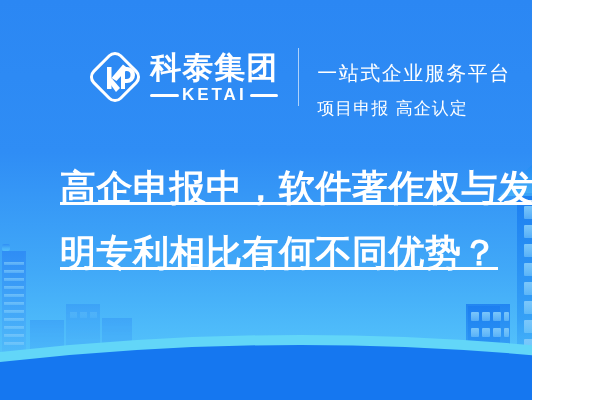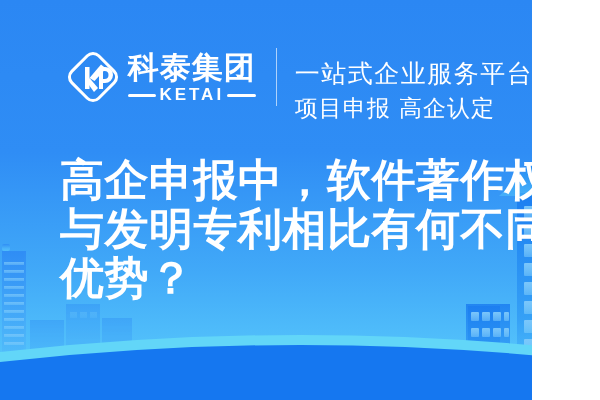--- a/index.html
+++ b/index.html
@@ -97,52 +97,53 @@
     margin: 0 18px 0 20px;
     flex: 0 0 auto;
   }
 
   .tagline {
     display: flex;
     flex-direction: column;
     justify-content: center;
   }
   .tagline-main {
-    font-size: 25px;
+    font-size: 20px;
     line-height: 31px;
     color: #ffffff;
     letter-spacing: 1.5px;
     white-space: nowrap;
     font-family: "DejaVu Sans", "Liberation Sans", sans-serif;
     margin-top: 24px;
   }
   .tagline-sub {
-    font-size: 23px;
+    font-size: 17px;
     line-height: 23px;
     color: #ffffff;
     letter-spacing: 1px;
     white-space: nowrap;
     margin-top: 8px;
     font-family: "DejaVu Sans", "Liberation Sans", sans-serif;
   }
 
   
   .title-wrap {
     position: absolute;
     left: 60px;
     top: 155px;
     width: 496px;
   }
   .title-text {
-    font-size: 44px;
-    line-height: 49px;
+    font-size: 36px;
+    line-height: 65px;
     font-weight: 700;
     color: #ffffff;
     letter-spacing: 0.5px;
     font-family: "DejaVu Sans", "Liberation Sans", sans-serif;
+    text-decoration: underline;
   }
 </style>
 </head>
 <body>
 
 <div id="banner">
 
   <svg id="skyline" viewBox="0 0 600 400" preserveAspectRatio="none" aria-hidden="true">
     <defs>
       <linearGradient id="bldFadeL" x1="0" y1="0" x2="0" y2="1">

